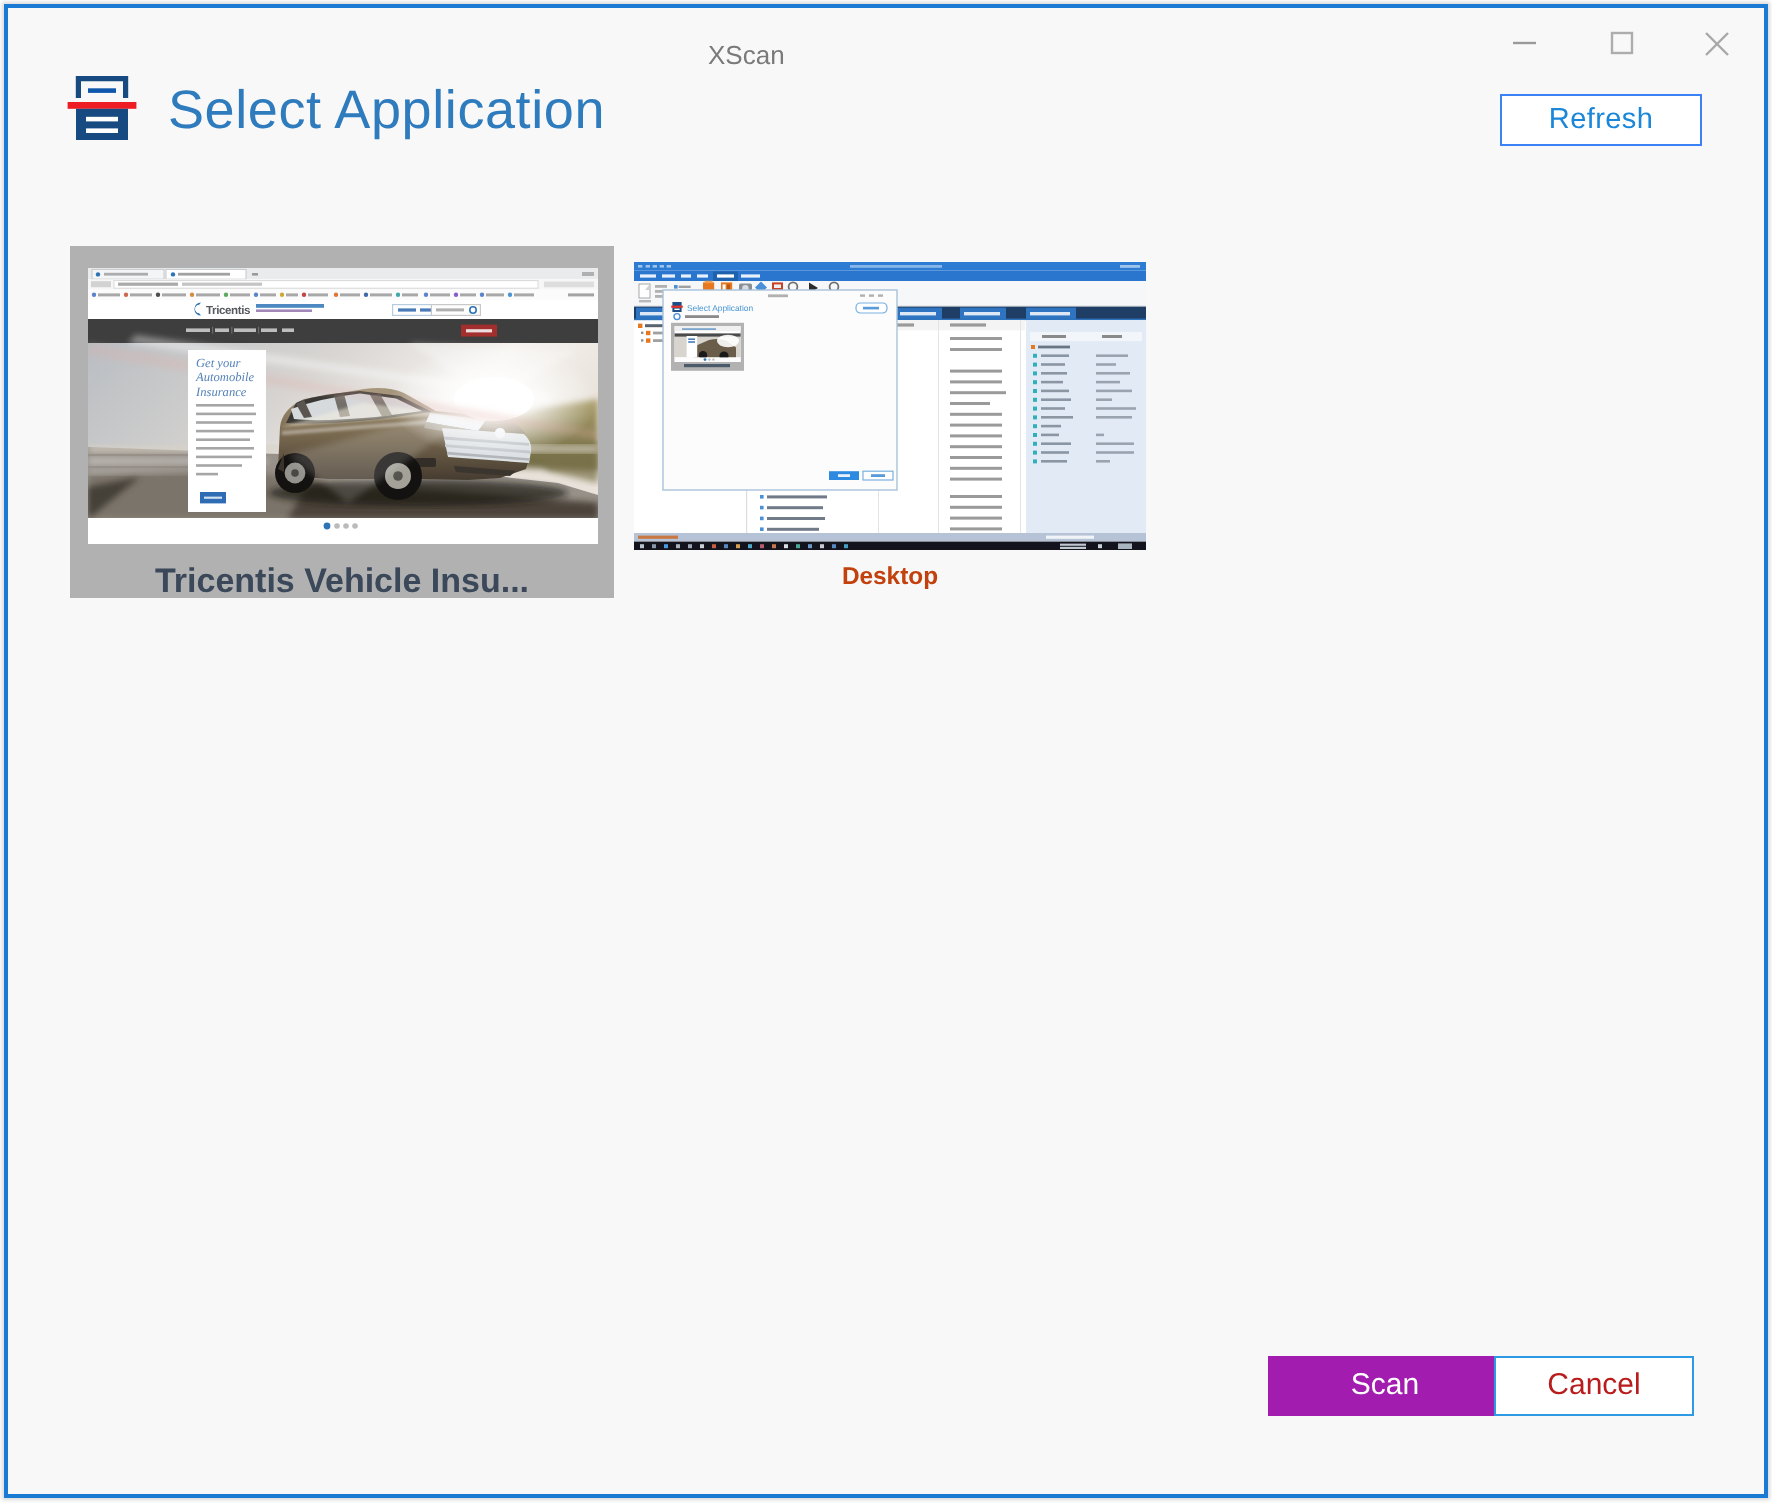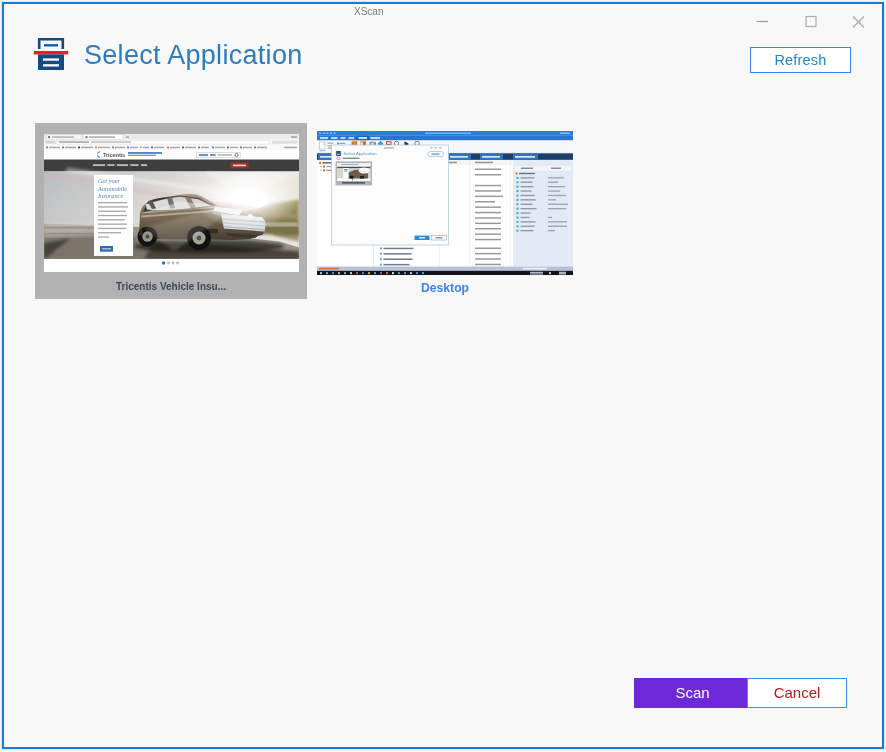--- a/index.html
+++ b/index.html
@@ -1,27 +1,27 @@
 <!DOCTYPE html>
 <html><head>
 <meta charset="utf-8">
 <style>
   * { margin:0; padding:0; box-sizing:border-box; }
   html,body { width:886px; height:752px; background:#fff; font-family:"Liberation Sans", sans-serif; overflow:hidden; position:relative; }
   .abs { position:absolute; }
   #win { left:2px; top:2px; width:882px; height:747px; background:#f8f8f8; border:2px solid #1a7ad4; box-shadow:0 0 2px 1px #d9d9d9; }
-  #title { left:354px; top:6px; font-size:10px; color:#7a7a7a;text-align:center; }
+  #title { left:354px; top:20px; font-size:13px; color:#7a7a7a;text-align:center; }
   #hdrtext { left:84px; top:40px; font-size:27px; color:#2e7bbd; letter-spacing:0.3px; }
   #refresh { left:750px; top:47px; width:101px; height:26px; background:#fff; border:1px solid #3b82f6; color:#1b87d9; font-size:14.5px; letter-spacing:0.2px; text-align:center; line-height:24px; }
   #card1 { left:35px; top:123px; width:272px; height:176px; background:#b1b1b1; }
   #shot1 { left:44px; top:134px; width:255px; height:138px; background:#fff; overflow:hidden; }
-  #label1 { left:35px; top:281px; width:272px; text-align:center; font-weight:bold; font-size:10px; color:#3a485a; }
+  #label1 { left:35px; top:281px; width:272px; text-align:center; font-weight:bold; font-size:17px; color:#3a485a; }
   #shot2 { left:317px; top:130.5px; width:256px; height:144px; background:#fff; overflow:hidden; }
-  #label2 { left:317px; top:281px; width:256px; text-align:center; font-weight:bold; font-size:12.2px; color:#3b82f6; }
-  #scanbtn { left:634px; top:678px; width:117px; height:30px; background:#6d28d9; color:#fff; font-size:15px; text-align:center; line-height:30px; }
+  #label2 { left:317px; top:281px; width:256px; text-align:center; font-weight:bold; font-size:12.2px; color:#c2410c; }
+  #scanbtn { left:634px; top:678px; width:117px; height:30px; background:#a21caf; color:#fff; font-size:15px; text-align:center; line-height:30px; }
   #cancelbtn { left:747px; top:678px; width:100px; height:30px; background:#fff; border:1px solid #2d9ae3; color:#b91c1c; font-size:15px; text-align:center; line-height:28px; }
 </style>
 </head>
 <body>
 <div class="abs" id="win"></div>
 <div class="abs" id="title">XScan</div>
 <svg class="abs" style="left:752px; top:14px;" width="115" height="16" viewBox="0 0 115 16">
   <line x1="4.5" y1="7.5" x2="16" y2="7.5" stroke="#9a9a9a" stroke-width="1.2"></line>
   <rect x="54" y="2.5" width="10" height="10" fill="none" stroke="#adadad" stroke-width="1.2"></rect>
   <line x1="101" y1="2.5" x2="112" y2="13.5" stroke="#a8a8a8" stroke-width="1.2"></line>

